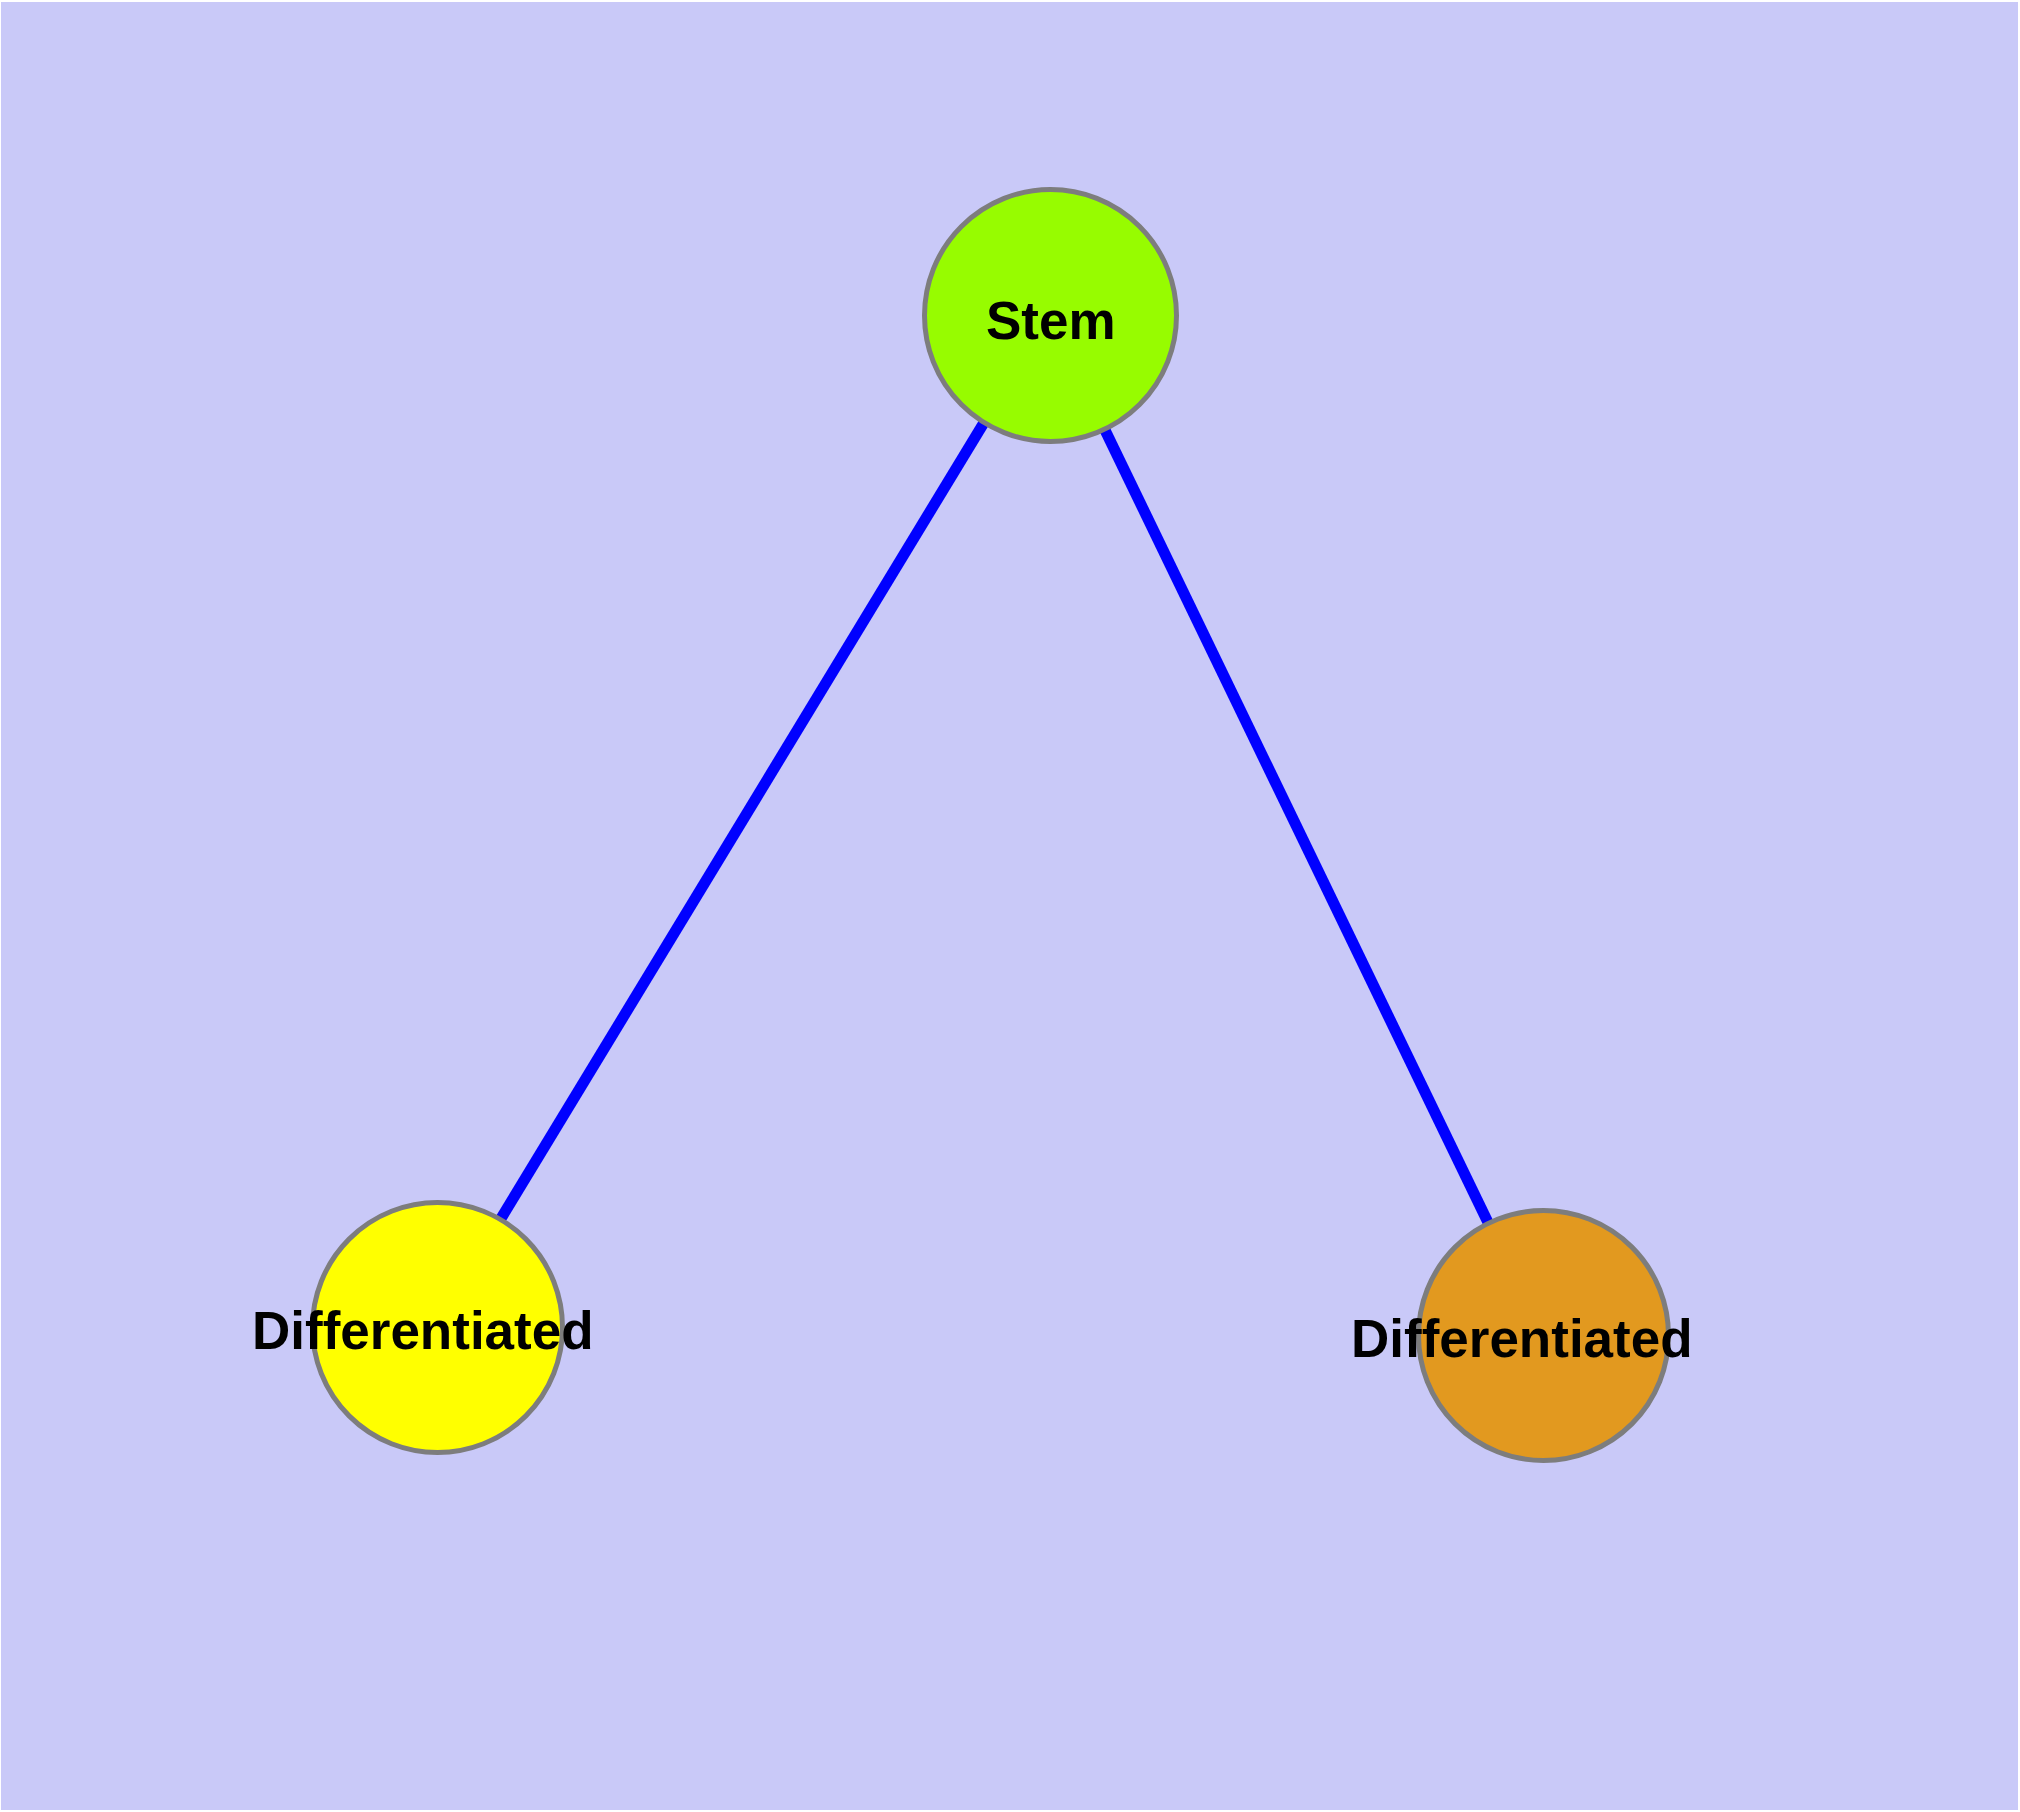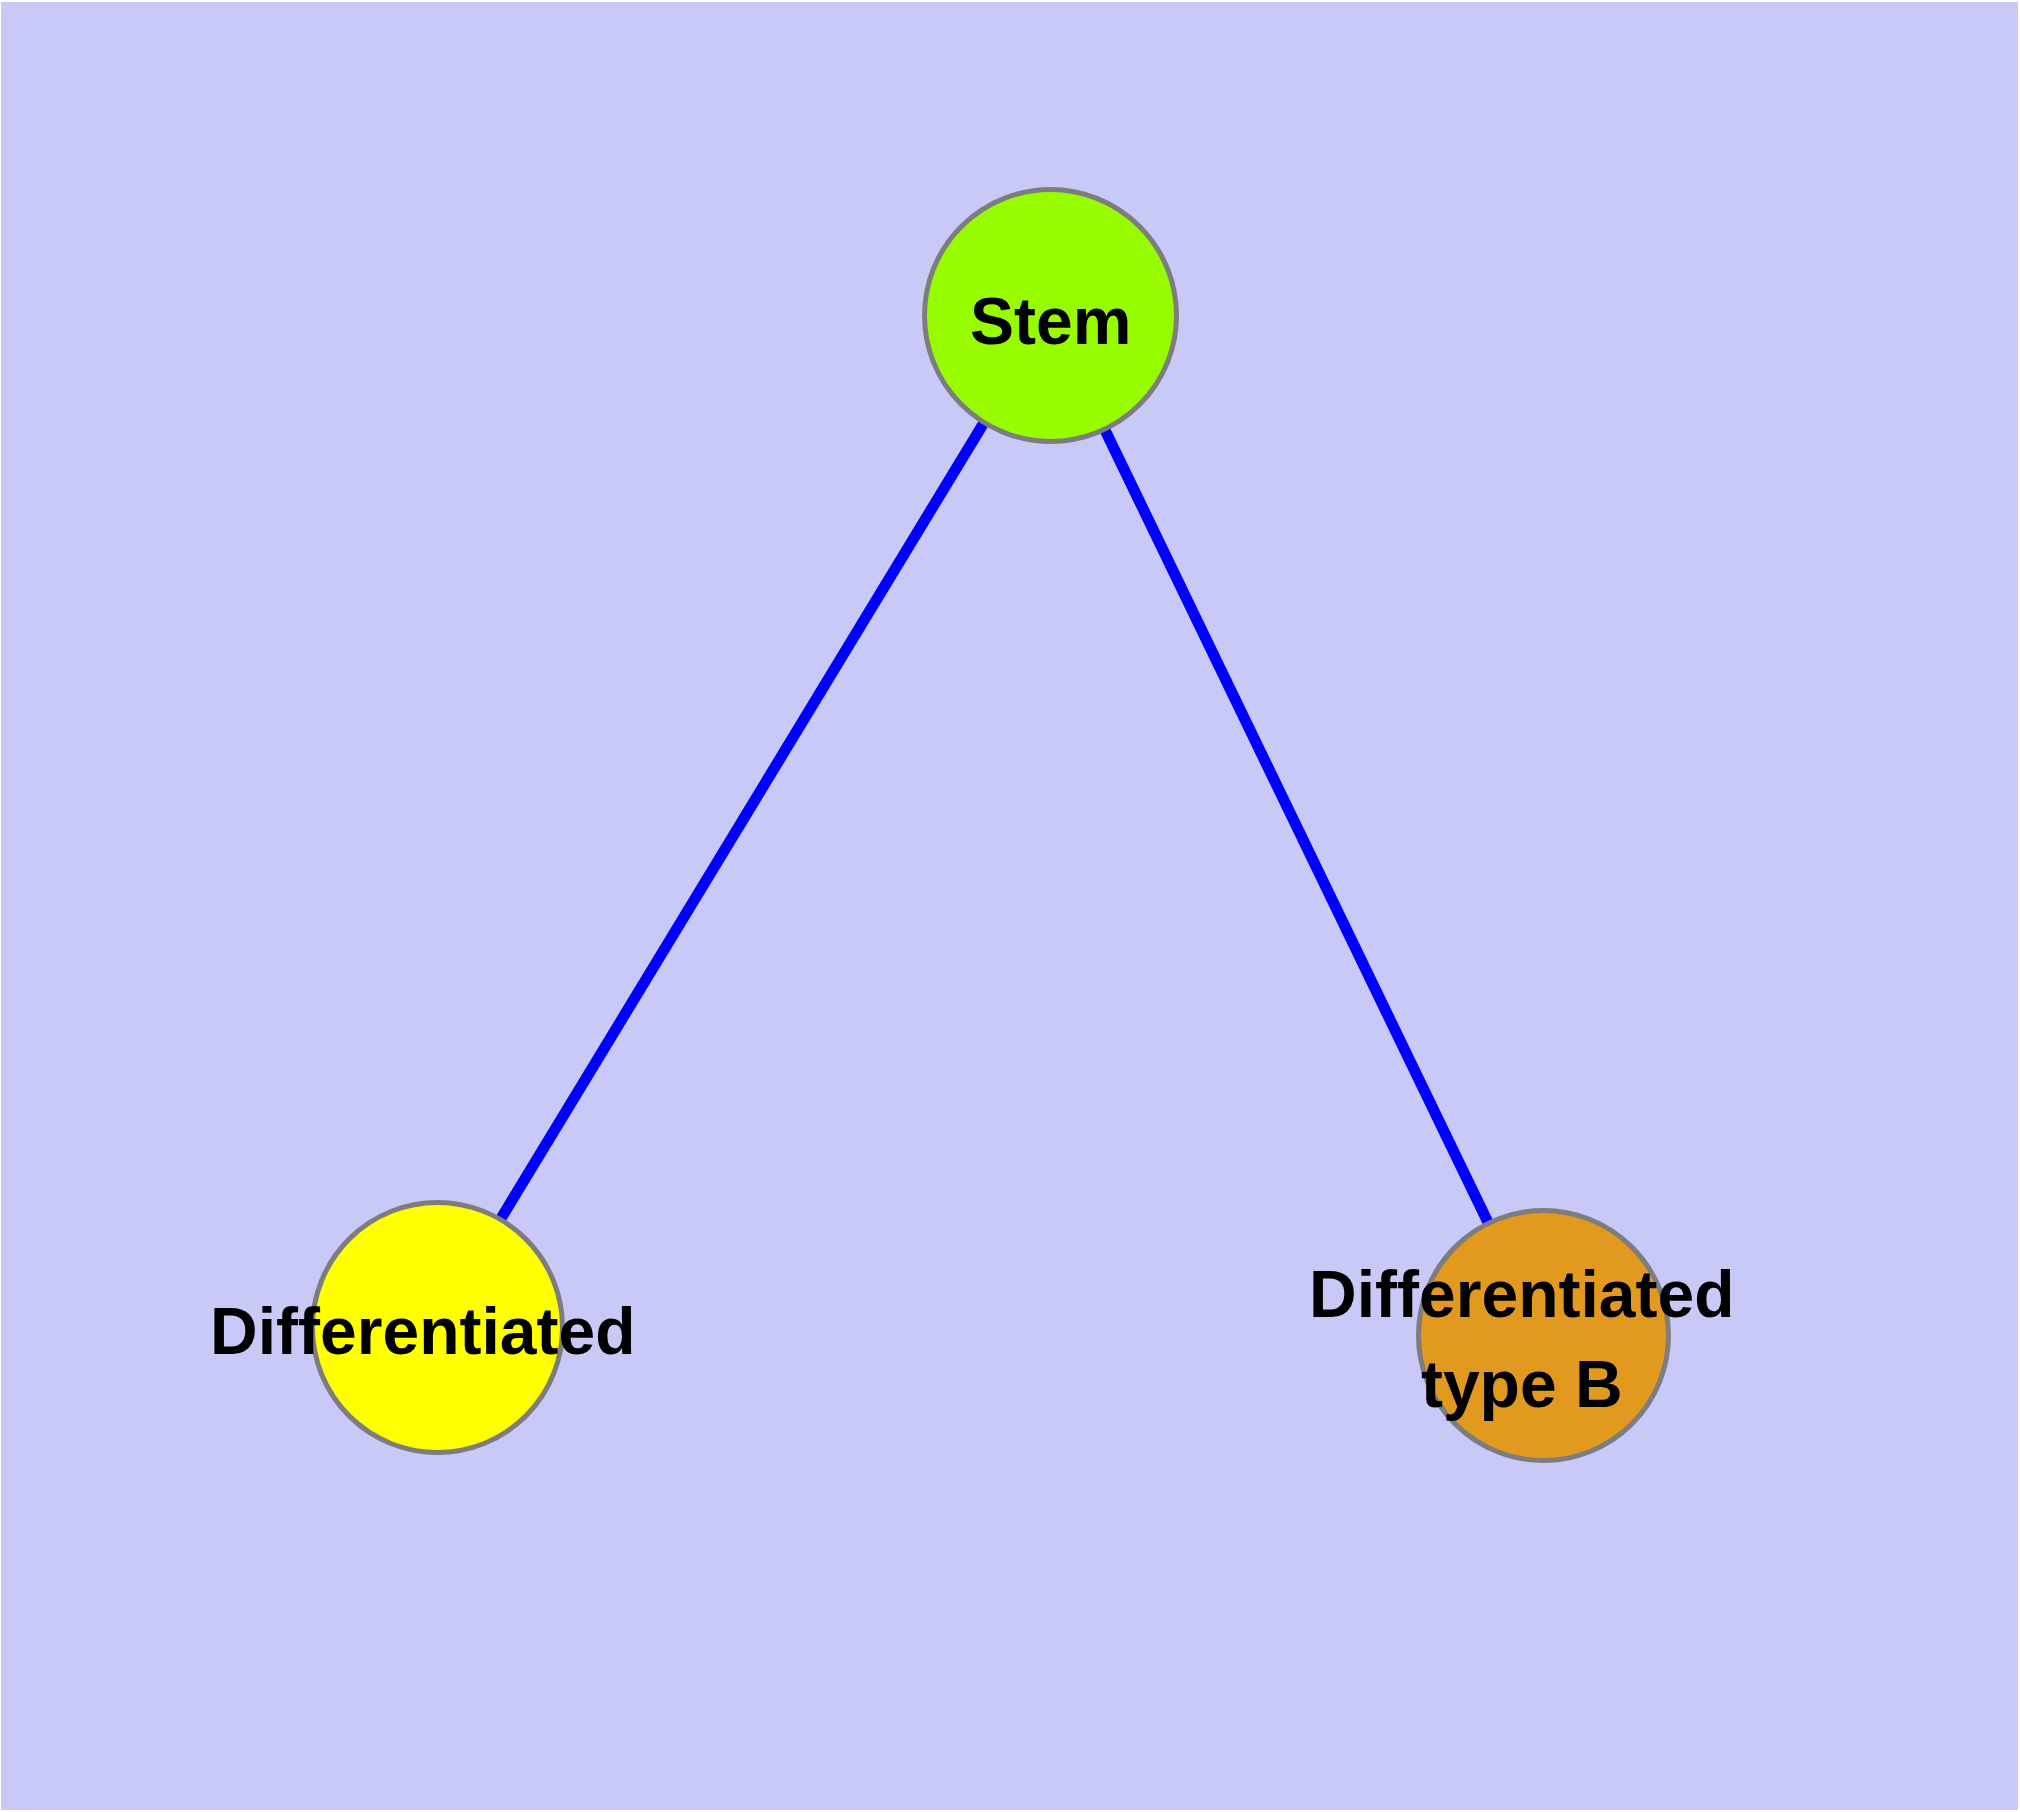--- a/index.html
+++ b/index.html
@@ -42,21 +42,21 @@
     z-index: 2;
   }
   .node-stem   { left: 921px; top: 185px;  width: 257px; height: 257px; }
   .node-diff-a { left: 309px;  top: 1198px; width: 255px; height: 255px; }
   .node-diff-b { left: 1415px; top: 1206px; width: 255px; height: 255px; }
   .node-label {
     position: absolute;
     transform: translate(-50%, -50%);
     z-index: 3;
     color: #000000;
-    font-size: 66px;
+    font-size: 53px;
     font-weight: bold;
     line-height: 90px;
     text-align: center;
     white-space: nowrap;
   }
   .label-stem   { left: 1050px; top: 319px;  }
   .label-diff-a { left: 422px;  top: 1329px; }
   .label-diff-b { left: 1521px; top: 1337px; }
   .label-line { display: block; }
   .label-line:empty { display: none; }
@@ -82,18 +82,17 @@
       <span class="label-line">Stem</span>
 
     </div>
 
     <div class="node-label label-diff-a">
       <span class="label-line">Differentiated</span>
     </div>
 
     <div class="node-label label-diff-b">
       <span class="label-line">Differentiated</span>
-      <span class="label-line">type B</span>
     </div>
 
   </div>
 </div>
 
 
 </body></html>

